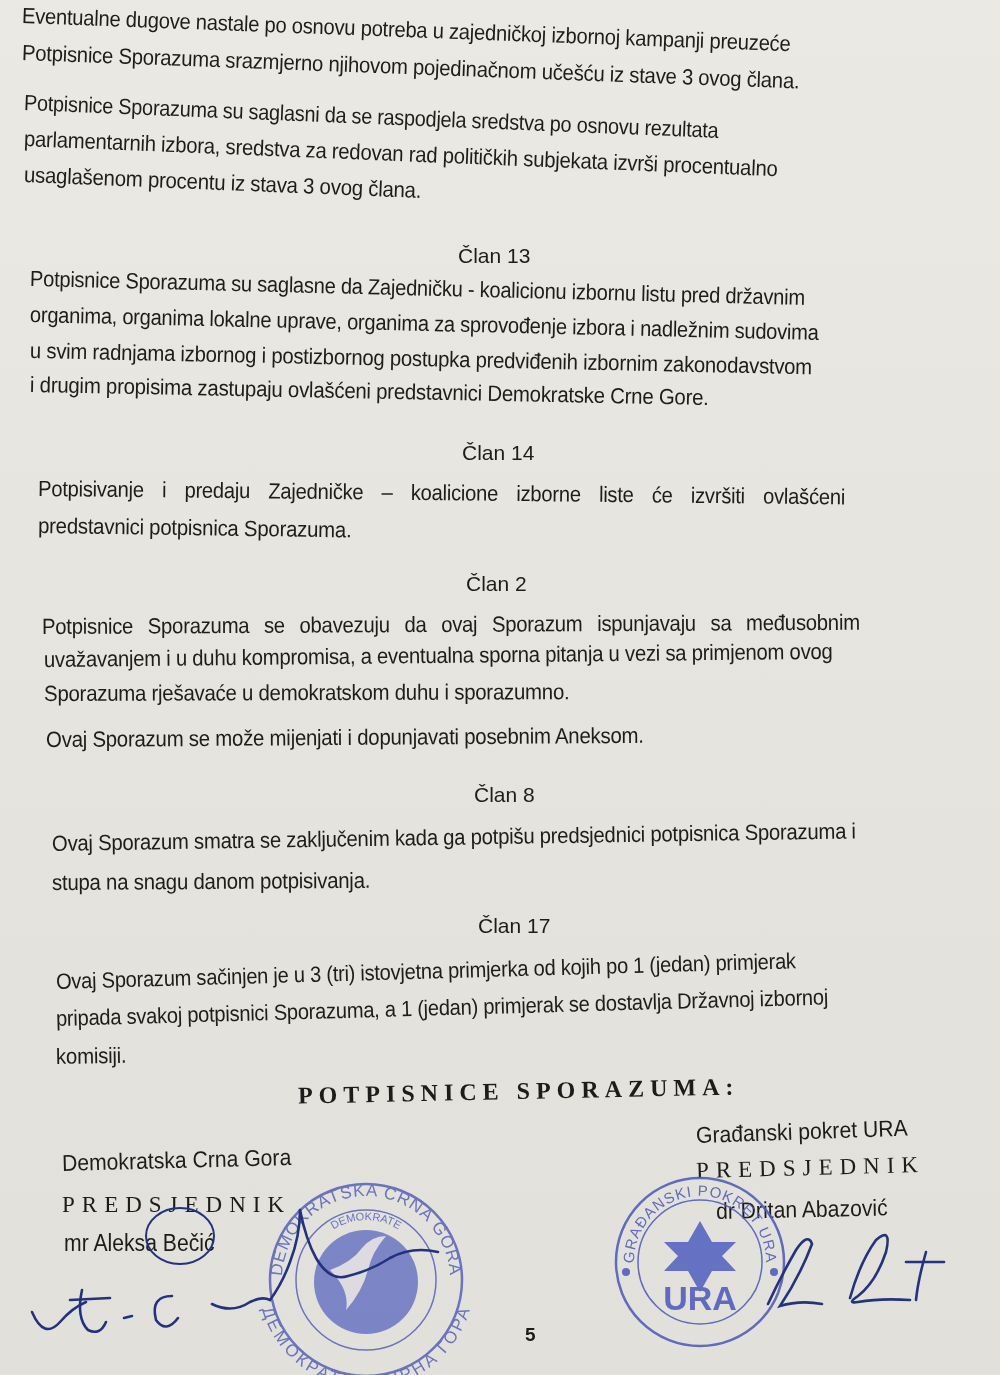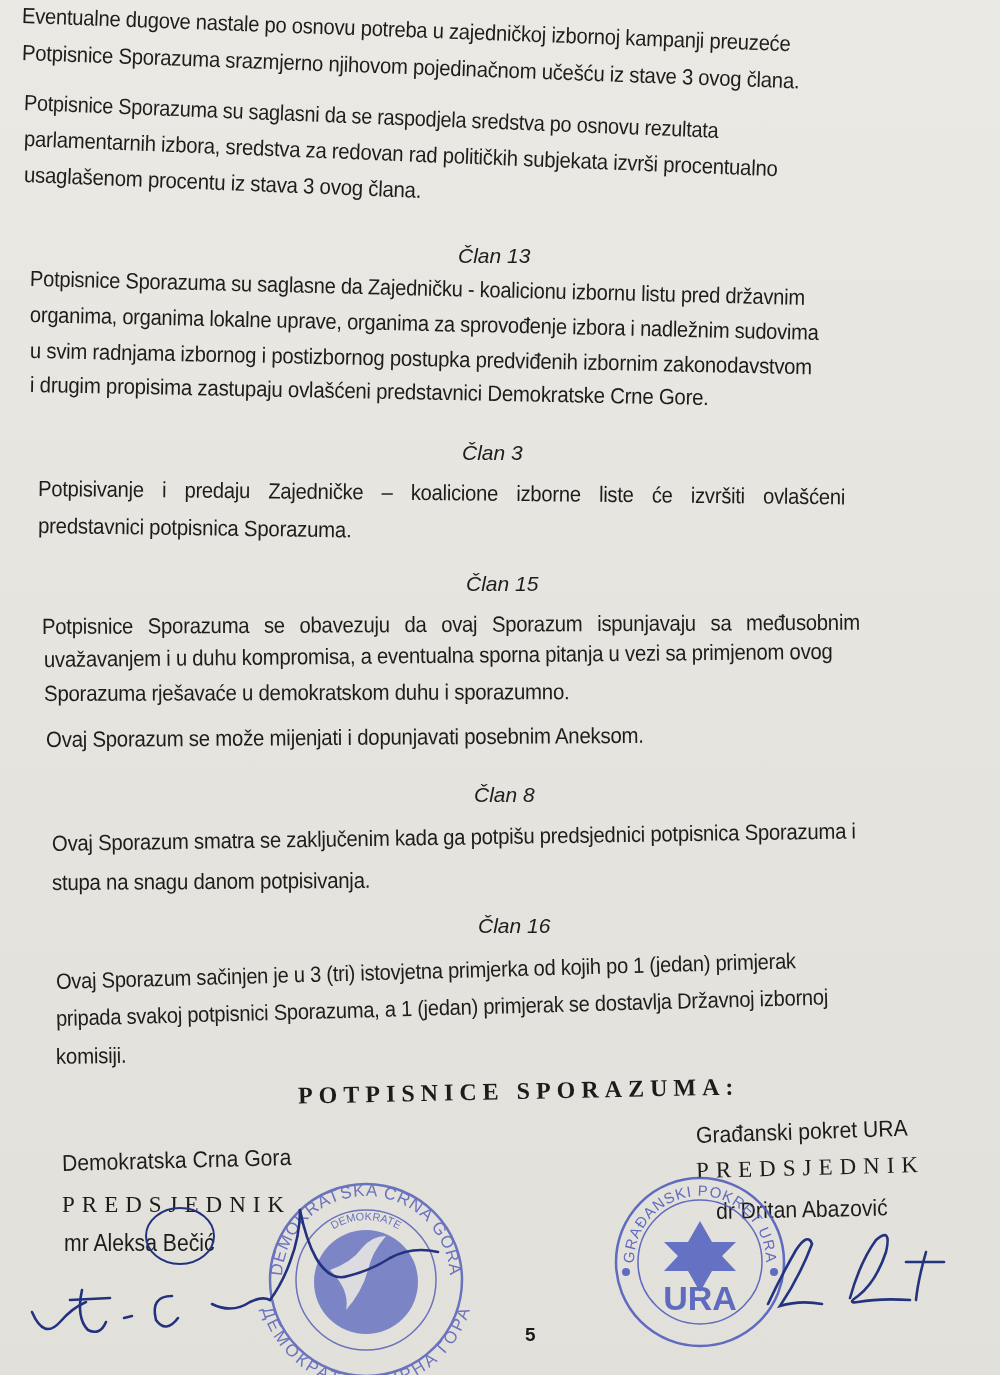--- a/index.html
+++ b/index.html
@@ -22,21 +22,20 @@
     white-space: nowrap;
     transform-origin: left center;
     color: #1e1d1b;
   }
   .heading {
     position: absolute;
     font-family: "Liberation Sans", "DejaVu Sans", sans-serif;
     font-size: 21px;
     white-space: nowrap;
     color: #1e1d1b;
-    font-style: italic;
   }
   .sig-title {
     position: absolute;
     font-family: "Liberation Serif", "DejaVu Serif", serif;
     font-weight: bold;
     font-size: 24px;
     letter-spacing: 6px;
     white-space: nowrap;
     transform: rotate(-1.2deg);
   }
@@ -71,35 +70,35 @@
   <div class="line" style="left:24px; top:90px; width:1000px; transform: rotate(2.3deg) scaleX(0.905);">Potpisnice Sporazuma su saglasni da se raspodjela sredstva po osnovu rezultata</div>
   <div class="line" style="left:24px; top:126px; transform: rotate(2.3deg) scaleX(0.925);">parlamentarnih izbora, sredstva za redovan rad političkih subjekata izvrši procentualno</div>
   <div class="line" style="left:24px; top:162px; transform: rotate(2.3deg) scaleX(0.93);">usaglašenom procentu iz stava 3 ovog člana.</div>
 
   <div class="heading" style="left:458px; top:244px;">Član 13</div>
   <div class="line" style="left:30px; top:266px; transform: rotate(1.4deg) scaleX(0.915);">Potpisnice Sporazuma su saglasne da Zajedničku - koalicionu izbornu listu pred državnim</div>
   <div class="line" style="left:30px; top:302px; transform: rotate(1.3deg) scaleX(0.915);">organima, organima lokalne uprave, organima za sprovođenje izbora i nadležnim sudovima</div>
   <div class="line" style="left:30px; top:338px; transform: rotate(1.2deg) scaleX(0.925);">u svim radnjama izbornog i postizbornog postupka predviđenih izbornim zakonodavstvom</div>
   <div class="line" style="left:30px; top:372px; transform: rotate(1.1deg) scaleX(0.93);">i drugim propisima zastupaju ovlašćeni predstavnici Demokratske Crne Gore.</div>
 
-  <div class="heading" style="left:462px; top:441px;">Član 3</div>
+  <div class="heading" style="left:462px; top:441px;">Član 14</div>
   <div class="line" style="left:38px; top:476px; word-spacing: 14px; transform: rotate(0.6deg) scaleX(0.92);">Potpisivanje i predaju Zajedničke – koalicione izborne liste će izvršiti ovlašćeni</div>
   <div class="line" style="left:38px; top:513px; transform: rotate(0.8deg) scaleX(0.93);">predstavnici potpisnica Sporazuma.</div>
 
-  <div class="heading" style="left:466px; top:572px;">Član 15</div>
+  <div class="heading" style="left:466px; top:572px;">Član 2</div>
   <div class="line" style="left:42px; top:614px; word-spacing: 10px; transform: rotate(-0.3deg) scaleX(0.925);">Potpisnice Sporazuma se obavezuju da ovaj Sporazum ispunjavaju sa međusobnim</div>
   <div class="line" style="left:44px; top:647px; transform: rotate(-0.6deg) scaleX(0.925);">uvažavanjem i u duhu kompromisa, a eventualna sporna pitanja u vezi sa primjenom ovog</div>
   <div class="line" style="left:44px; top:681px; transform: rotate(-0.2deg) scaleX(0.93);">Sporazuma rješavaće u demokratskom duhu i sporazumno.</div>
   <div class="line" style="left:46px; top:727px; transform: rotate(-0.4deg) scaleX(0.93);">Ovaj Sporazum se može mijenjati i dopunjavati posebnim Aneksom.</div>
 
   <div class="heading" style="left:474px; top:783px;">Član 8</div>
   <div class="line" style="left:52px; top:831px; transform: rotate(-0.9deg) scaleX(0.925);">Ovaj Sporazum smatra se zaključenim kada ga potpišu predsjednici potpisnica Sporazuma i</div>
   <div class="line" style="left:52px; top:870px; transform: rotate(-0.4deg) scaleX(0.93);">stupa na snagu danom potpisivanja.</div>
 
-  <div class="heading" style="left:478px; top:914px;">Član 16</div>
+  <div class="heading" style="left:478px; top:914px;">Član 17</div>
   <div class="line" style="left:56px; top:969px; transform: rotate(-1.6deg) scaleX(0.915);">Ovaj Sporazum sačinjen je u 3 (tri) istovjetna primjerka od kojih po 1 (jedan) primjerak</div>
   <div class="line" style="left:56px; top:1006px; transform: rotate(-1.6deg) scaleX(0.915);">pripada svakoj potpisnici Sporazuma, a 1 (jedan) primjerak se dostavlja Državnoj izbornoj</div>
   <div class="line" style="left:56px; top:1044px; transform: rotate(-1deg) scaleX(0.93);">komisiji.</div>
 
   <div class="sig-title" style="left:298px; top:1078px;">POTPISNICE SPORAZUMA:</div>
 
   <div class="party" style="left:62px; top:1150px; transform: rotate(-1.5deg) scaleX(0.92); transform-origin:left center;">Demokratska Crna Gora</div>
   <div class="spaced" style="left:62px; top:1192px;">PREDSJEDNIK</div>
   <div class="party" style="left:64px; top:1230px; transform: scaleX(0.92); transform-origin:left center;">mr Aleksa Bečić</div>
 

